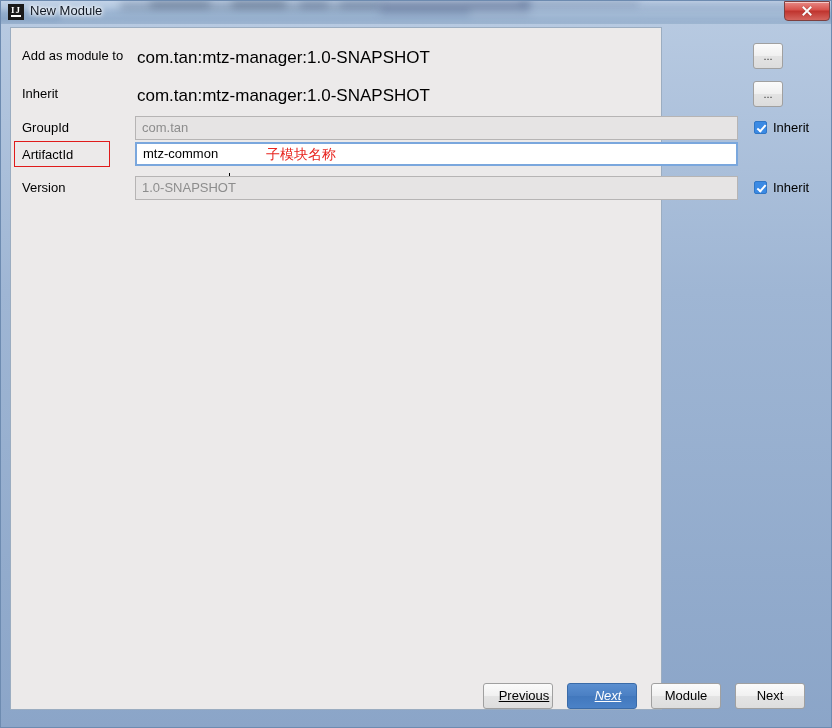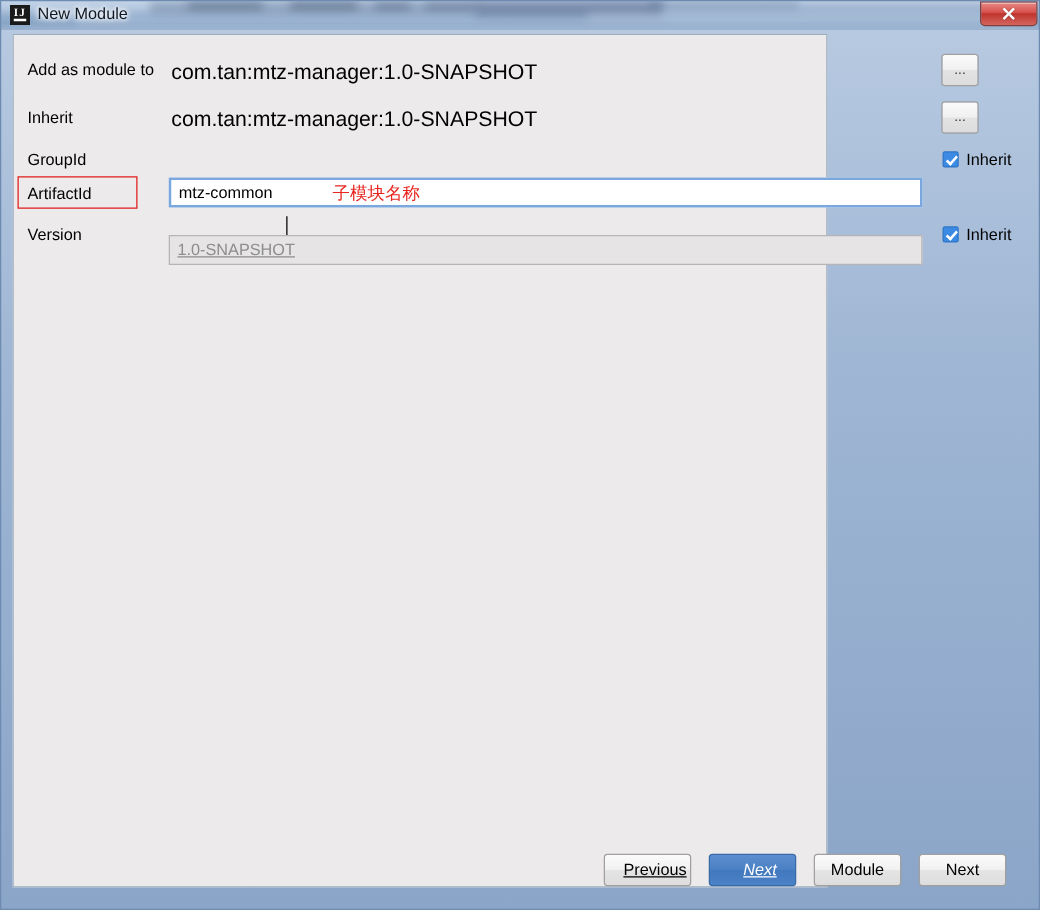--- a/index.html
+++ b/index.html
@@ -288,31 +288,32 @@
     <div class="row-value" style="left:126px; top:58px;">com.tan:mtz-manager:1.0-SNAPSHOT</div>
 
     <div class="browse-btn" style="left:742px; top:15px;">
       <div class="dots">...</div>
     </div>
     <div class="browse-btn" style="left:742px; top:53px;">
       <div class="dots">...</div>
     </div>
 
     <div class="row-label" style="left:11px; top:92px;">GroupId</div>
+    <div class="field disabled" style="left:124px; top:88px; width:603px;">com.tan</div>
     <div class="checkbox-wrap" style="left:743px; top:92px;">
       <div class="checkbox"></div>
       <div class="checkbox-label">Inherit</div>
     </div>
 
     <div class="row-label" style="left:11px; top:119px;">ArtifactId</div>
     <div class="field focused" style="left:124px; top:114px; width:603px;">mtz-common</div>
     <div class="caret" style="left:218px; top:145px; height:16px;"></div>
 
     <div class="row-label" style="left:11px; top:152px;">Version</div>
-    <div class="field disabled" style="left:124px; top:160px; width:603px;text-decoration:underline;">1.0-SNAPSHOT</div>
+    <div class="field disabled" style="left:124px; top:148px; width:603px;">1.0-SNAPSHOT</div>
     <div class="checkbox-wrap" style="left:743px; top:152px;">
       <div class="checkbox"></div>
       <div class="checkbox-label">Inherit</div>
     </div>
 
     <div class="btn" style="left:472px; top:655px; width:70px;">
       <span class="mn">Previous</span>
     </div>
     <div class="btn primary" style="left:556px; top:655px; width:70px;font-style:italic;">
       <span class="mn">Next</span>

